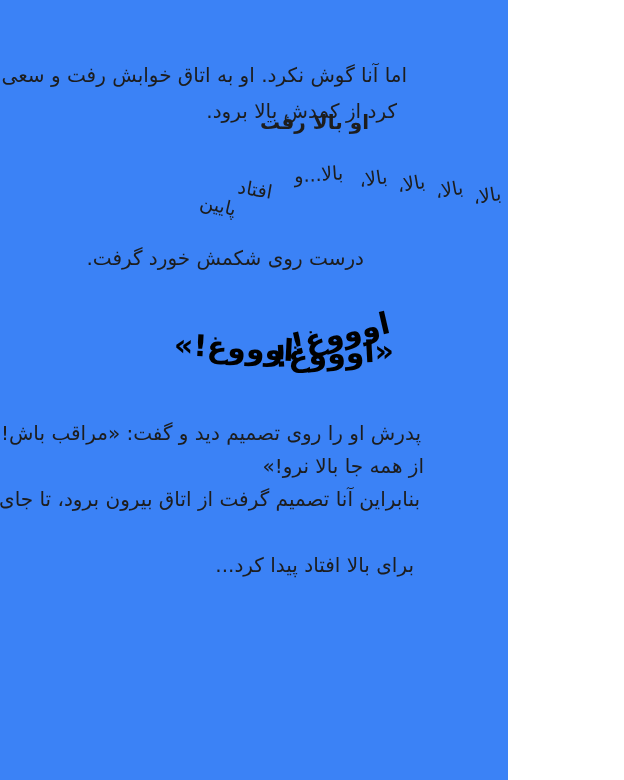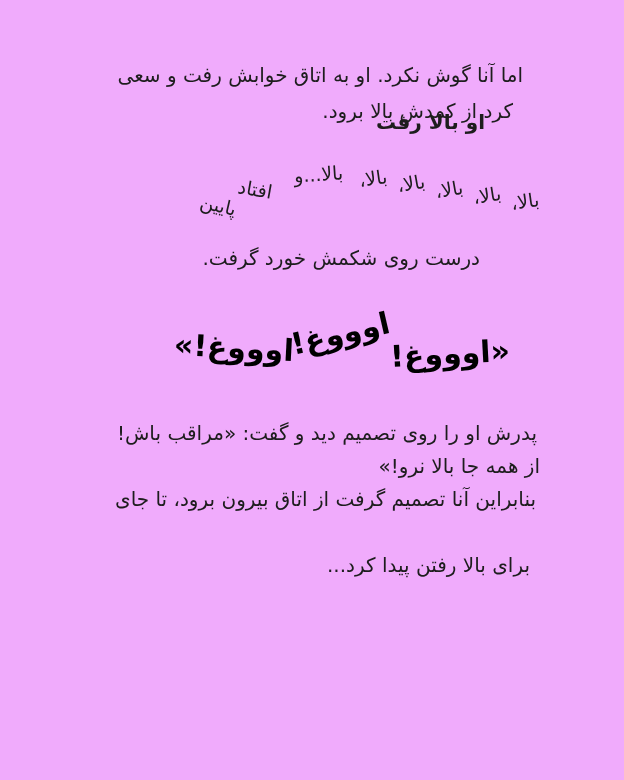--- a/index.html
+++ b/index.html
@@ -2,23 +2,23 @@
 <html lang="fa"><head>
 <meta charset="utf-8">
 <style>
   html, body {
     margin: 0;
     padding: 0;
     background: #ffffff;
   }
   .page {
     position: relative;
-    width: 624px;
+    width: 508px;
     height: 780px;
-    background: #f0abfc;
+    background: #3b82f6;
     overflow: hidden;
     font-family: "DejaVu Sans", sans-serif;
   }
   .line {
     position: absolute;
     direction: rtl;
     unicode-bidi: embed;
     white-space: nowrap;
     font-size: 20px;
     line-height: 26px;
@@ -65,15 +65,15 @@
 
   <div class="line" style="top:245px; right:144px;">درست روی شکمش خورد گرفت.</div>
 
   <span class="boom-word" style="right:114px; top:336px; transform:rotate(-3deg);">«اوووغ!</span>
   <span class="boom-word" style="left:290px; top:316px; transform:rotate(-13deg);">اوووغ!</span>
   <span class="boom-word" style="left:174px; top:330px; transform:rotate(3deg);">اوووغ!»</span>
 
   <div class="line" style="top:420px; right:87px;">پدرش او را روی تصمیم دید و گفت: «مراقب باش!</div>
   <div class="line" style="top:453px; right:84px;text-align:center;">از همه جا بالا نرو!»</div>
   <div class="line" style="top:486px; right:88px;">بنابراین آنا تصمیم گرفت از اتاق بیرون برود، تا جای</div>
-  <div class="line" style="top:552px; right:94px;">برای بالا رفتن پیدا کرد...</div>
+  <div class="line" style="top:552px; right:94px;">برای بالا افتاد پیدا کرد...</div>
 
 </div>
 
 </body></html>

